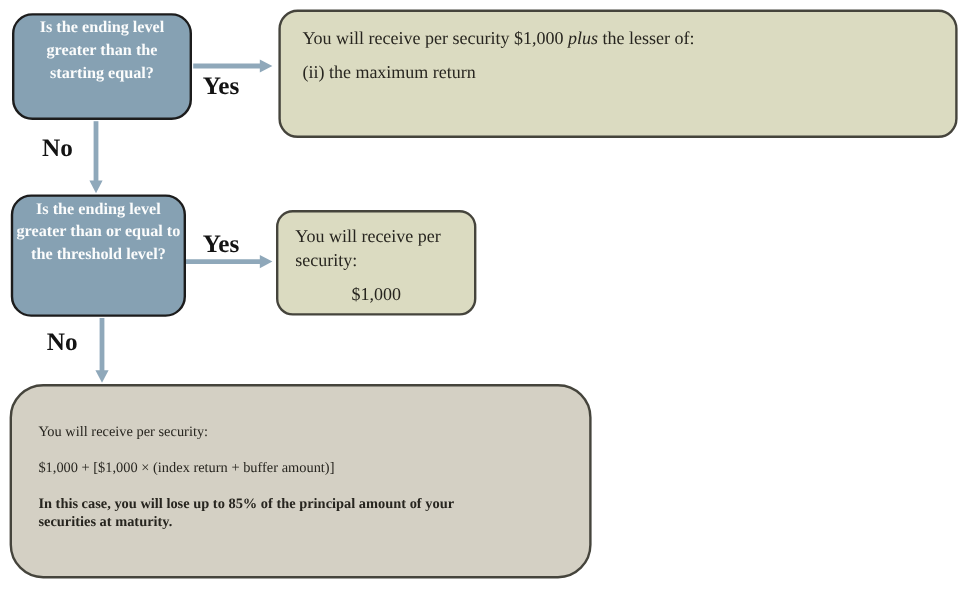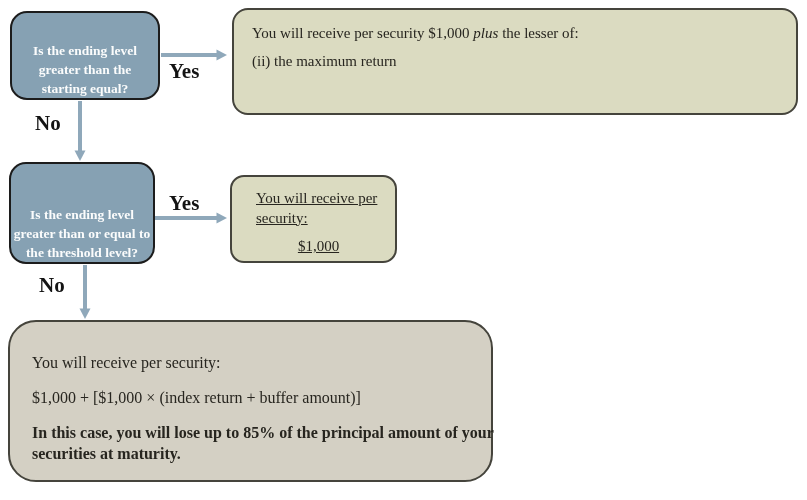--- a/index.html
+++ b/index.html
@@ -26,21 +26,21 @@
   .box {
     position: absolute;
     box-sizing: border-box;
   }
   .decision {
     background: var(--decision-fill, #86a1b3);
     border: 2px solid var(--decision-border, #1c1c1c);
     border-radius: 17px;
     color: var(--decision-text, #fbfcfc);
     display: flex;
-    align-items: flex-end;
+    align-items: flex-start;
     justify-content: center;
     text-align: center;
     font-weight: bold;
     font-size: 13.5px;
     line-height: 1.42;
   }
   .decision .dline { display: block; white-space: nowrap; }
 
   .outcome {
     background: var(--outcome-fill, #dbdbc1);
@@ -50,30 +50,29 @@
     line-height: 1.45;
   }
   .outcome p { margin: 0 0 6px 0; }
 
   .outcome-top {
     border-radius: 16px;
     padding: 13px 18px 0 18px;
   }
   .outcome-mid {
     border-radius: 14px;
-    padding: 12px 14px 0 24px;
+    padding: 12px 14px 0 14px;
     line-height: 1.3;
-    text-decoration: underline;
   }
   .outcome-mid .money { margin-top: 9px; text-align: center; }
   .outcome-bottom {
     background: var(--outcome-bottom-fill, #d4d0c4);
     border-radius: 28px;
     padding: 30px 14px 0 22px;
-    font-size: 16px;
+    font-size: 12px;
     line-height: 1.32;
   }
   .outcome-bottom p { margin: 0 0 14px 0; }
   .outcome-bottom .tight-line { display: block; white-space: nowrap; font-weight: bold; }
 
   .edge-label {
     position: absolute;
     font-weight: bold;
     font-size: 21px;
     color: var(--label-text, #131313);

